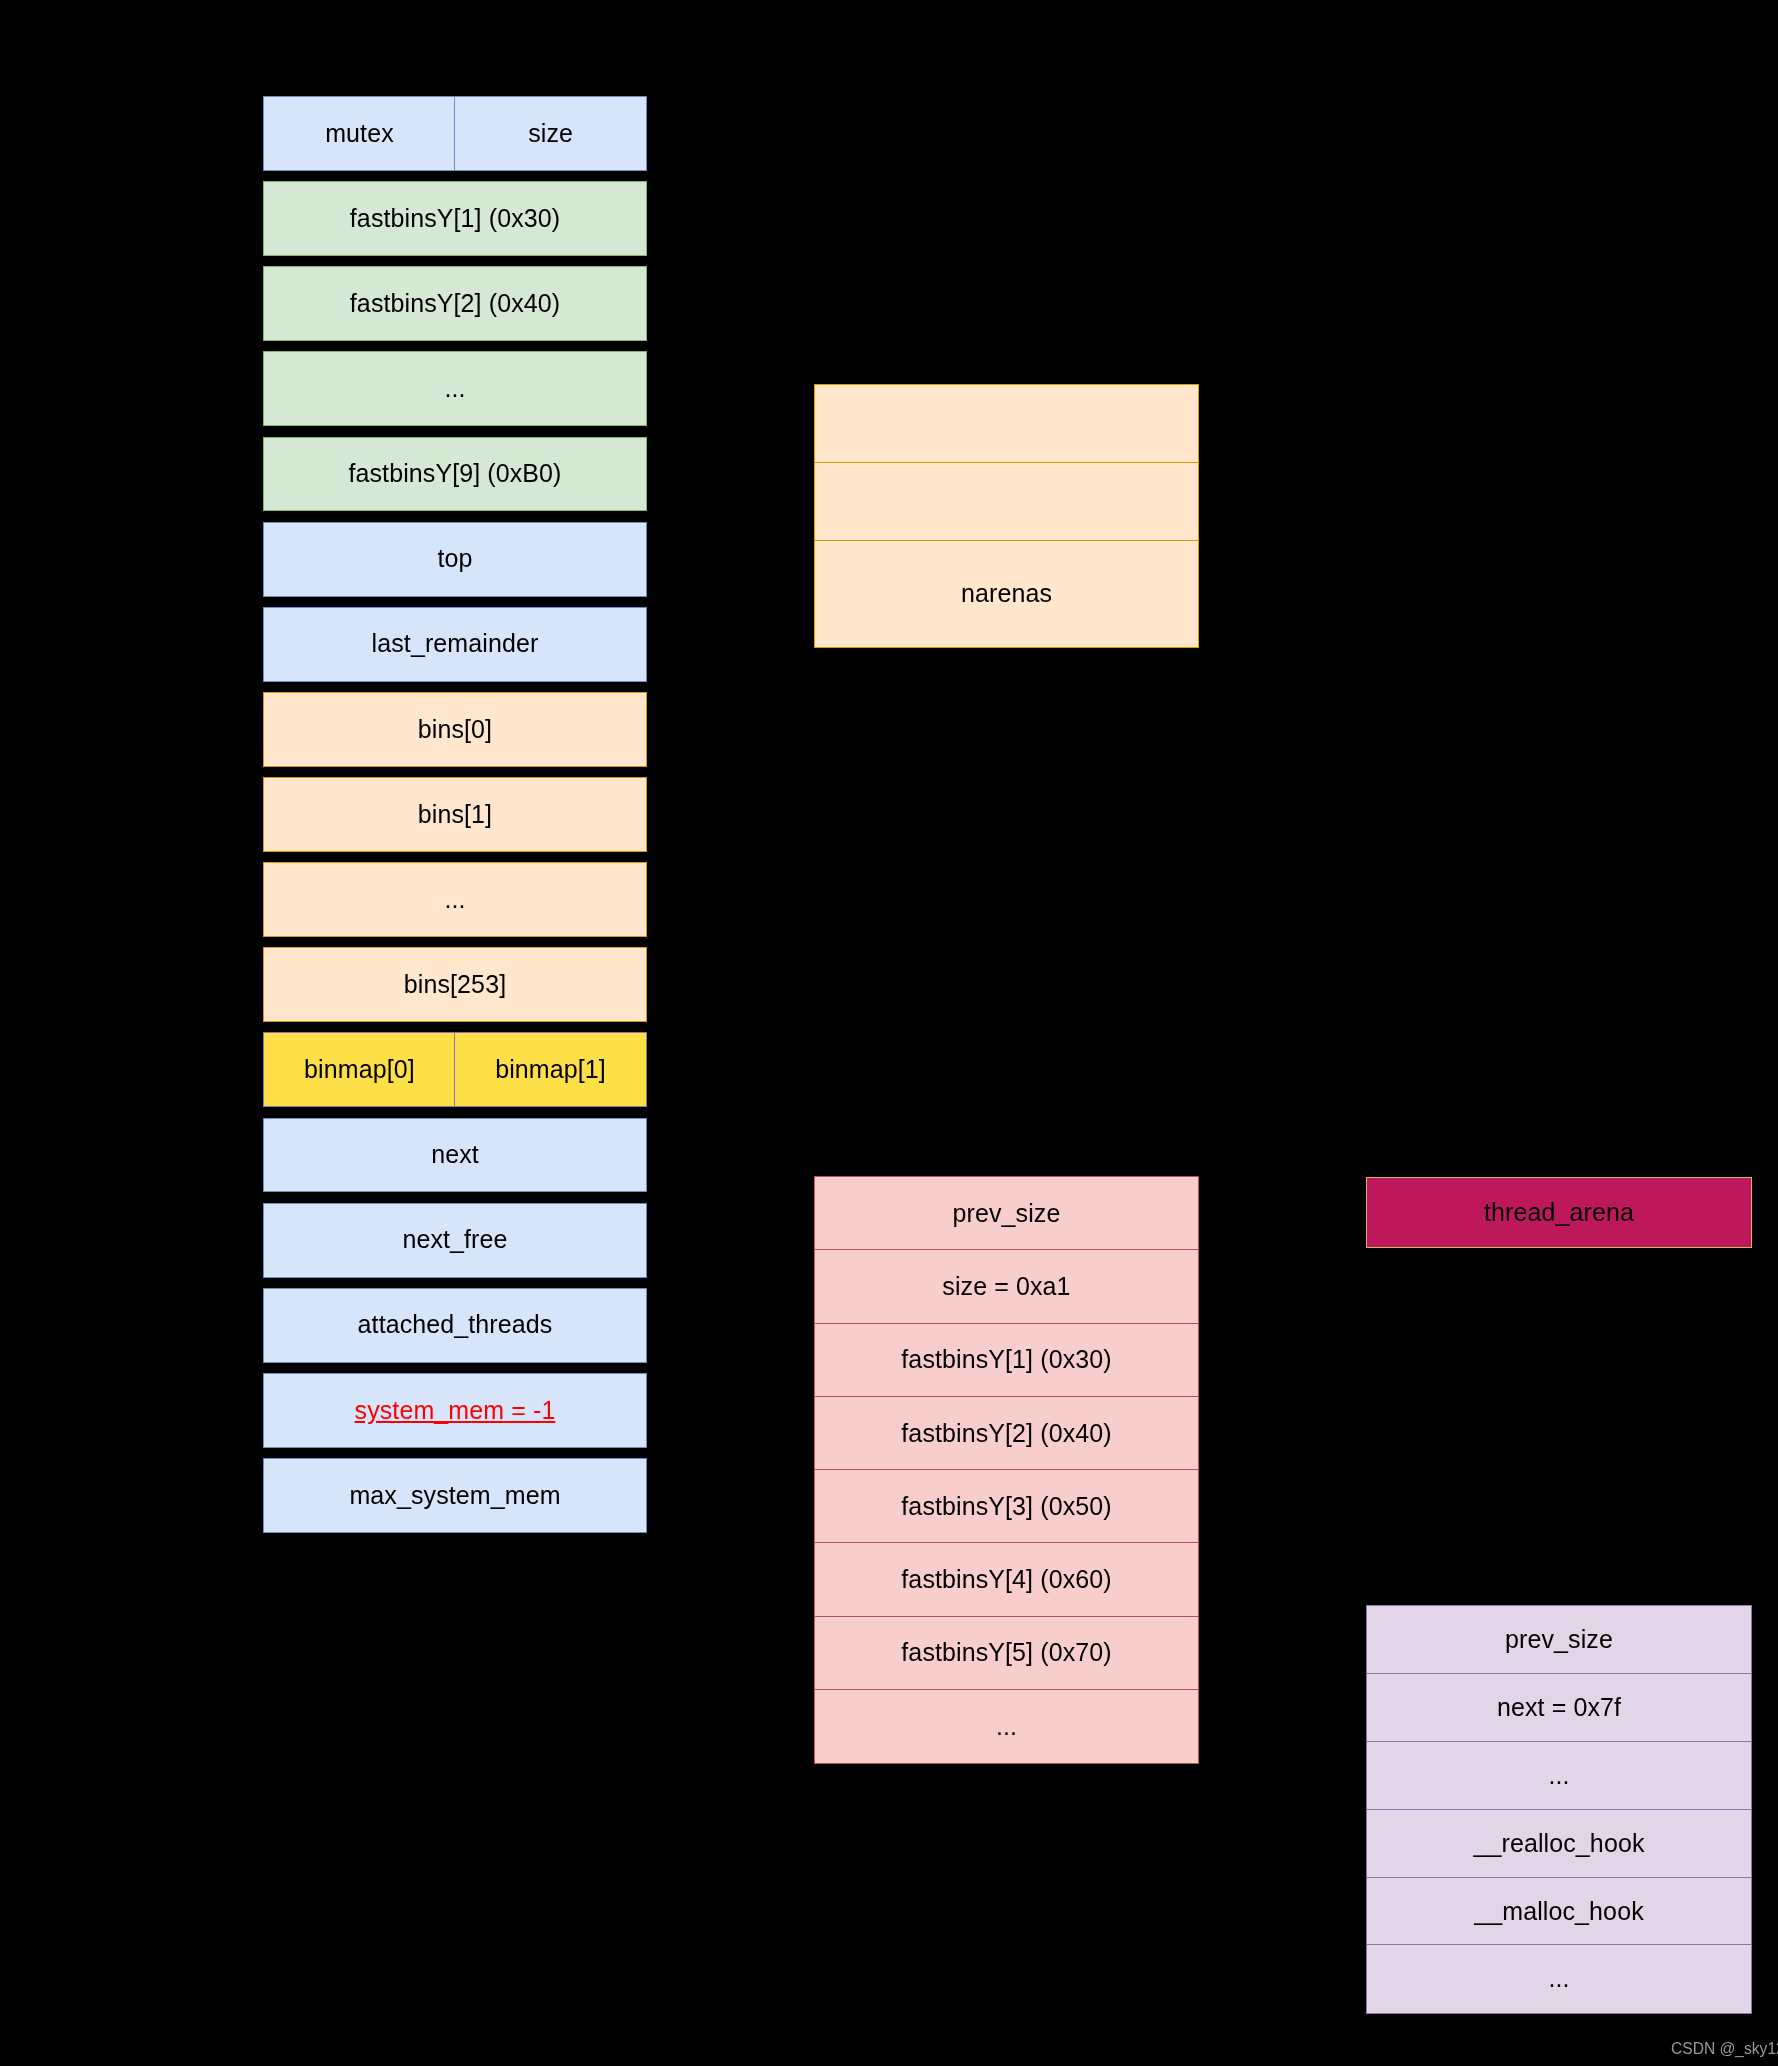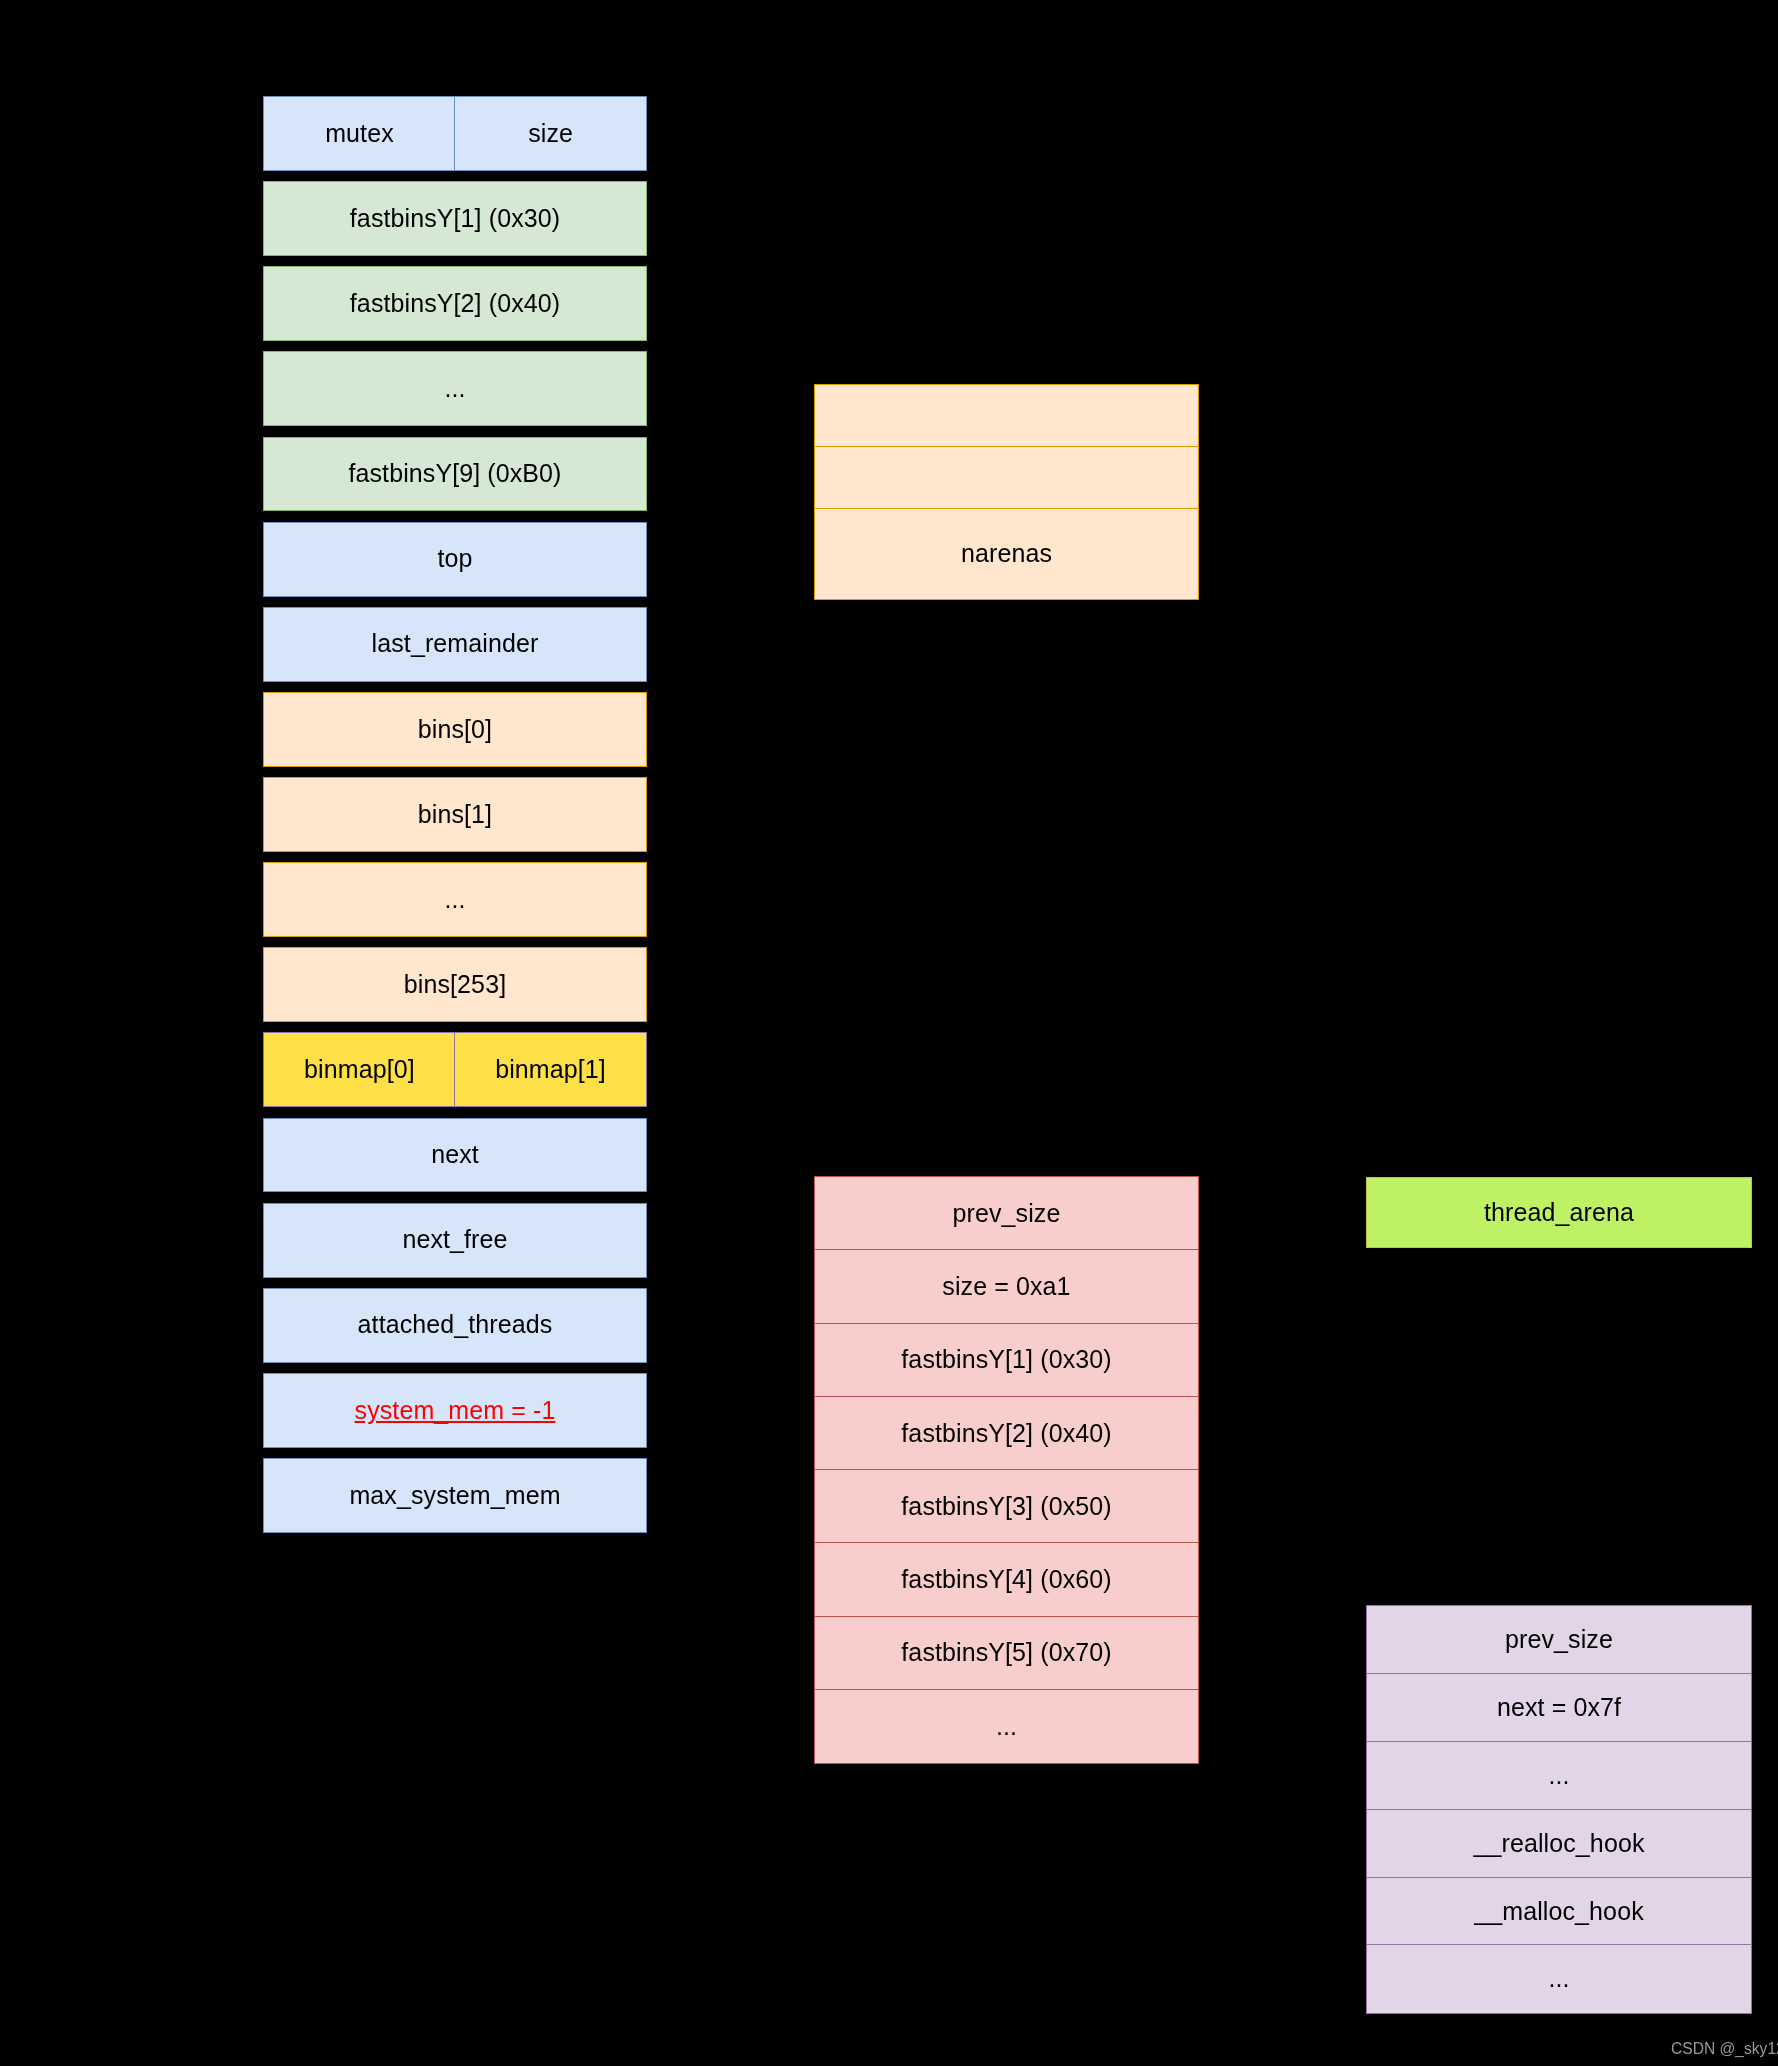--- a/index.html
+++ b/index.html
@@ -40,21 +40,21 @@
     white-space: nowrap;
     letter-spacing: 0.1px;
   }
 
   
   .c-blue   { background: #d7e5fa; border: 1.8px solid #6c8ebf; }
   .c-green  { background: #d5e8d4; border: 1.8px solid #82b366; }
   .c-orange { background: #ffe6cc; border: 1.8px solid #d79b00; }
   .c-purple { background: #fde047; border: 1.8px solid #9673a6; }
   .c-pink   { background: #f8cecc; border: 1.8px solid #b85450; }
-  .c-yellow { background: #bef264; border: 1.8px solid #d6b656; }
+  .c-yellow { background: #be185d; border: 1.8px solid #d6b656; }
   .c-lav    { background: #e1d5e7; border: 1.8px solid #9673a6; }
 
   
   .row + .row { margin-top: -1.8px; }
   .cell + .cell { margin-left: -1.8px; }
 
   .red-text { color: #ff0000; text-decoration: underline; }
 
   .watermark {
     position: absolute;
@@ -118,21 +118,21 @@
         <div class="cell c-blue">attached_threads</div>
       </div>
       <div class="row">
         <div class="cell c-blue red-text">system_mem = -1</div>
       </div>
       <div class="row">
         <div class="cell c-blue">max_system_mem</div>
       </div>
     </div>
 
-  <div class="tbl" id="narenas-table" style="left:814px; top:384px; width:385px; height:216px;">
+  <div class="tbl" id="narenas-table" style="left:814px; top:384px; width:385px; height:264px;">
       <div class="row">
         <div class="cell c-orange"></div>
       </div>
       <div class="row">
         <div class="cell c-orange"></div>
       </div>
       <div class="row">
         <div class="cell c-orange">narenas</div>
       </div>
     </div>

